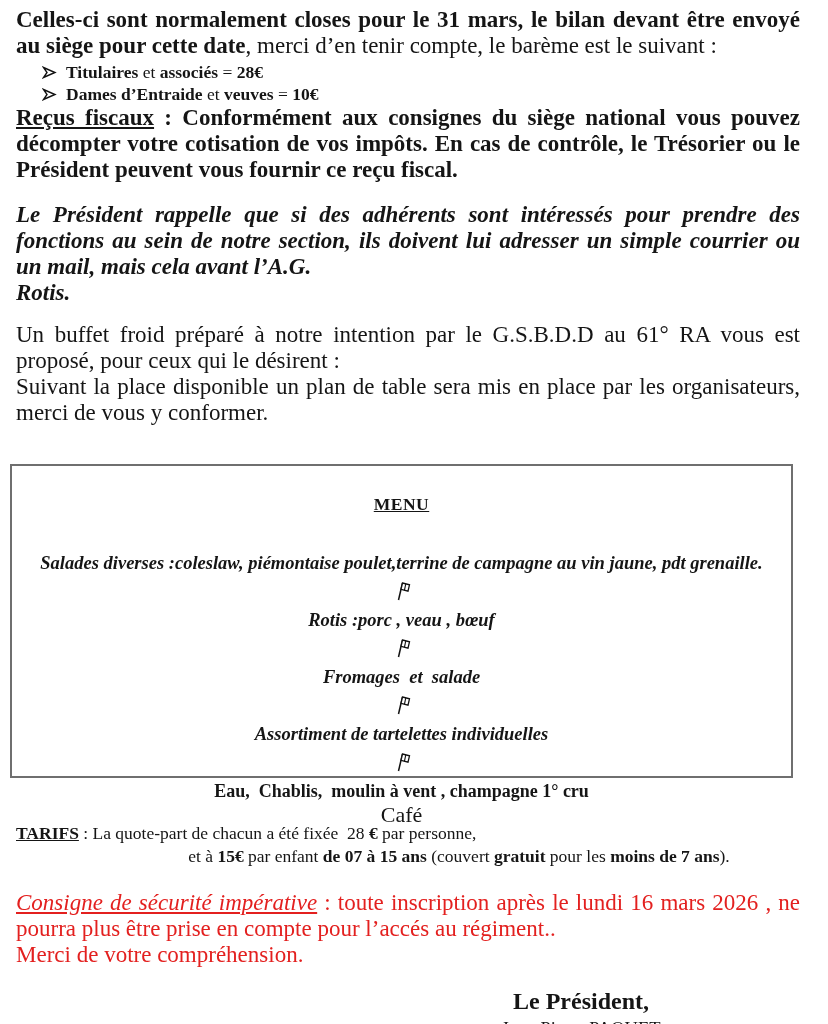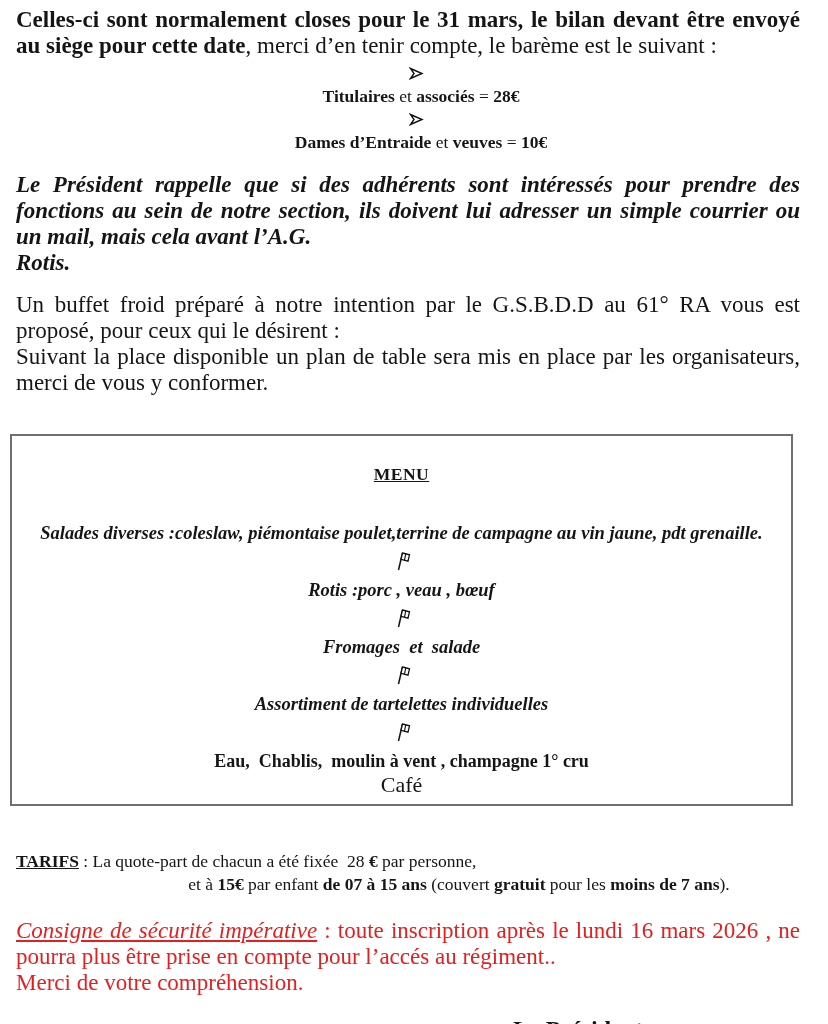--- a/index.html
+++ b/index.html
@@ -16,34 +16,34 @@
     font-size: 23px; line-height: 26px;
     text-align: justify; margin: 0;
   }
   .b  { font-weight: bold; }
   .u  { text-decoration: underline; }
   .i  { font-style: italic; }
   .keep-ws { white-space: pre-wrap; }
 
   
   .fees { margin: 2px 0 0 26px; }
-  .fee-row { display: flex; align-items: center; line-height: 22px; font-size: 17.5px; flex-direction: column; }
+  .fee-row { display: flex; align-items: center; line-height: 22px; font-size: 17.5px; }
   .bullet-icon { width: 24px; flex: 0 0 24px; display: inline-flex; align-items: center; }
   .bullet-icon svg { display: block; }
 
   
   .note { margin-top: 19px; font-weight: bold; font-style: italic; }
 
   
   .buffet { margin-top: 16px; }
 
   
   .menu-box {
     margin: 38px 0 16px -6px;
-    width: 783px; height: 372px;
+    width: 783px; height: 314px;
     border: 2px solid #6f6f6f;
     box-sizing: border-box;
     text-align: center;
     display: flex; flex-direction: column; align-items: center;
   }
   .menu-title {
     margin-top: 28px;
     font-size: 17.5px; font-weight: bold; text-decoration: underline;
     letter-spacing: 0.5px;
   }
@@ -93,20 +93,21 @@
     <div class="fee-row">
       <span class="bullet-icon">
         <svg width="15" height="13" viewBox="0 0 15 13">
             <path d="M1.5 1.5 L13 6.5 L1.5 11.5 L5 6.5 Z" fill="#ffffff" stroke="#111" stroke-width="1.4"></path>
           </svg>
       </span>
       <span class="keep-ws"><span class="b">Dames d’Entraide</span><span> et </span><span class="b">veuves</span><span> = </span><span class="b">10€</span></span>
     </div>
   </div>
 
+  <p class="p-body"><span class="b u">Reçus fiscaux</span><span class="b"> :  </span><span class="b">Conformément aux consignes du siège national vous pouvez décompter votre cotisation de vos impôts. En cas de contrôle, le Trésorier ou le Président peuvent vous fournir ce reçu fiscal.</span></p>
 
   <div class="note">
     <p class="p-body"><span>Le Président rappelle que si des adhérents sont intéressés pour prendre des fonctions au sein de notre section, ils doivent lui adresser un simple courrier ou un mail, mais cela avant l’A.G.</span></p>
     <p class="p-body">Rotis.</p>
   </div>
 
   <div class="buffet">
     <p class="p-body">Un buffet froid  préparé à notre intention  par le G.S.B.D.D  au 61° RA  vous est proposé, pour ceux qui le désirent :</p>
     <p class="p-body">Suivant la place disponible un plan de table sera mis en place par les organisateurs, merci de vous y conformer.</p>
   </div>

